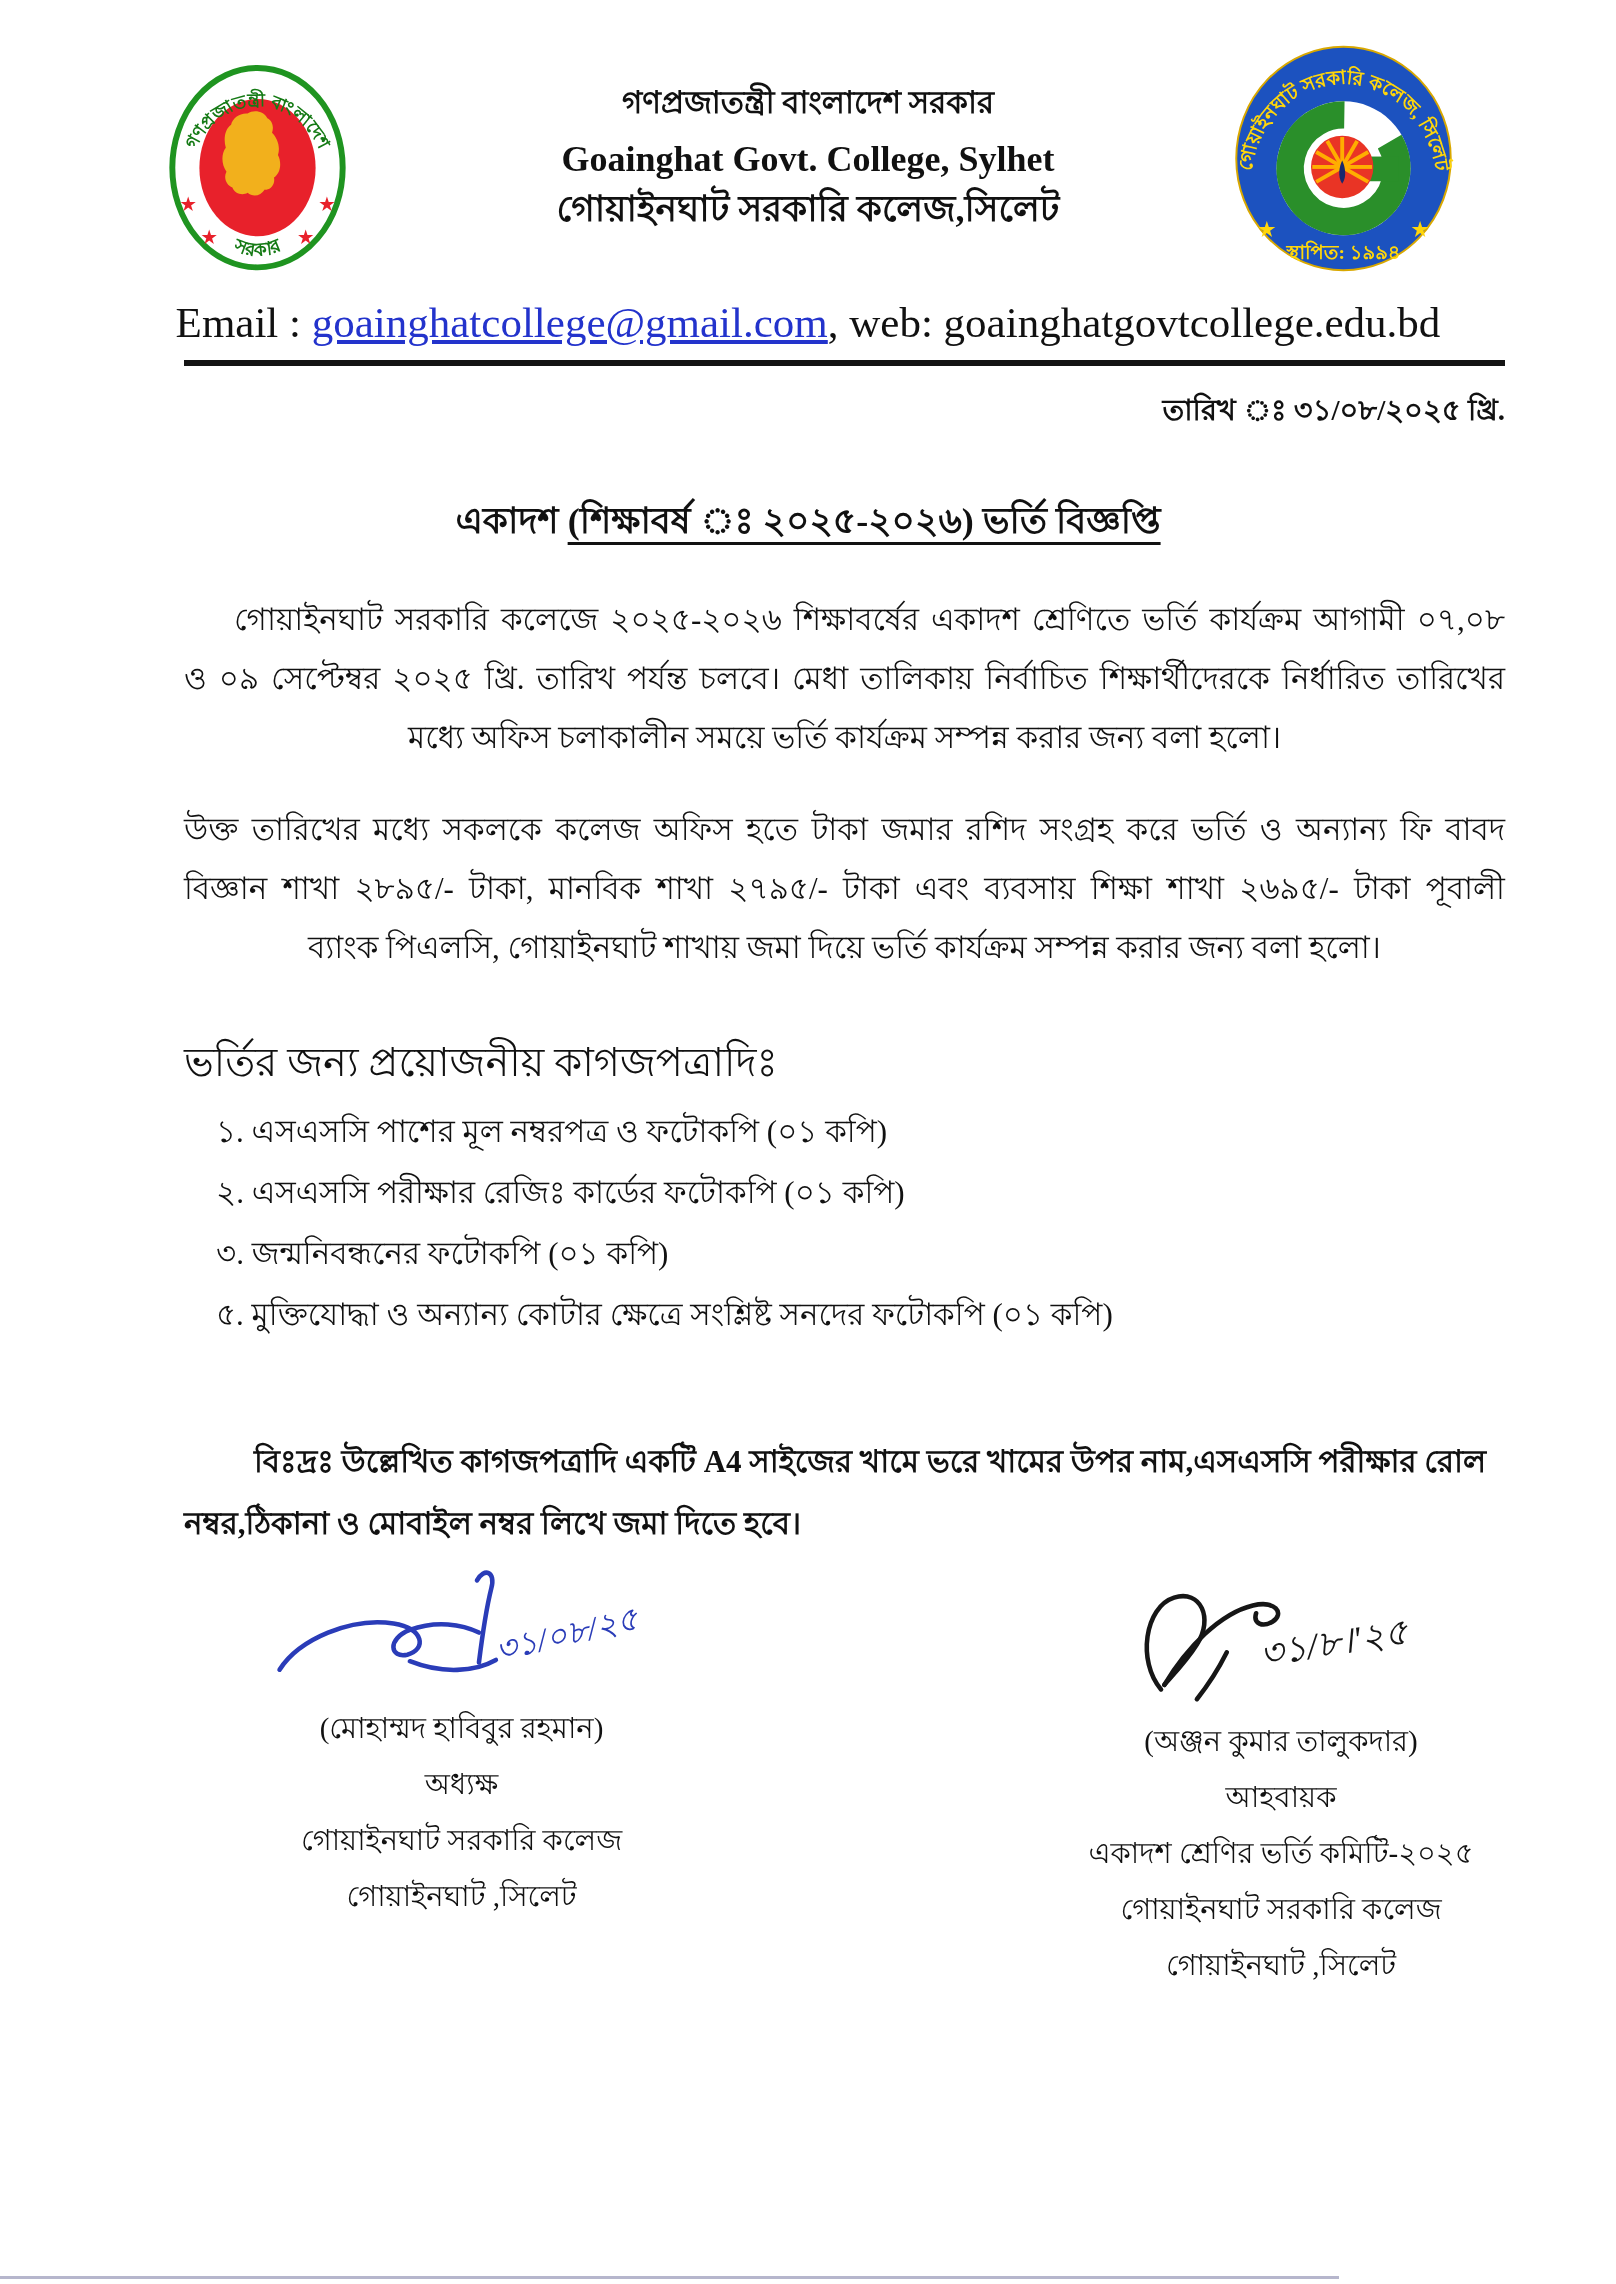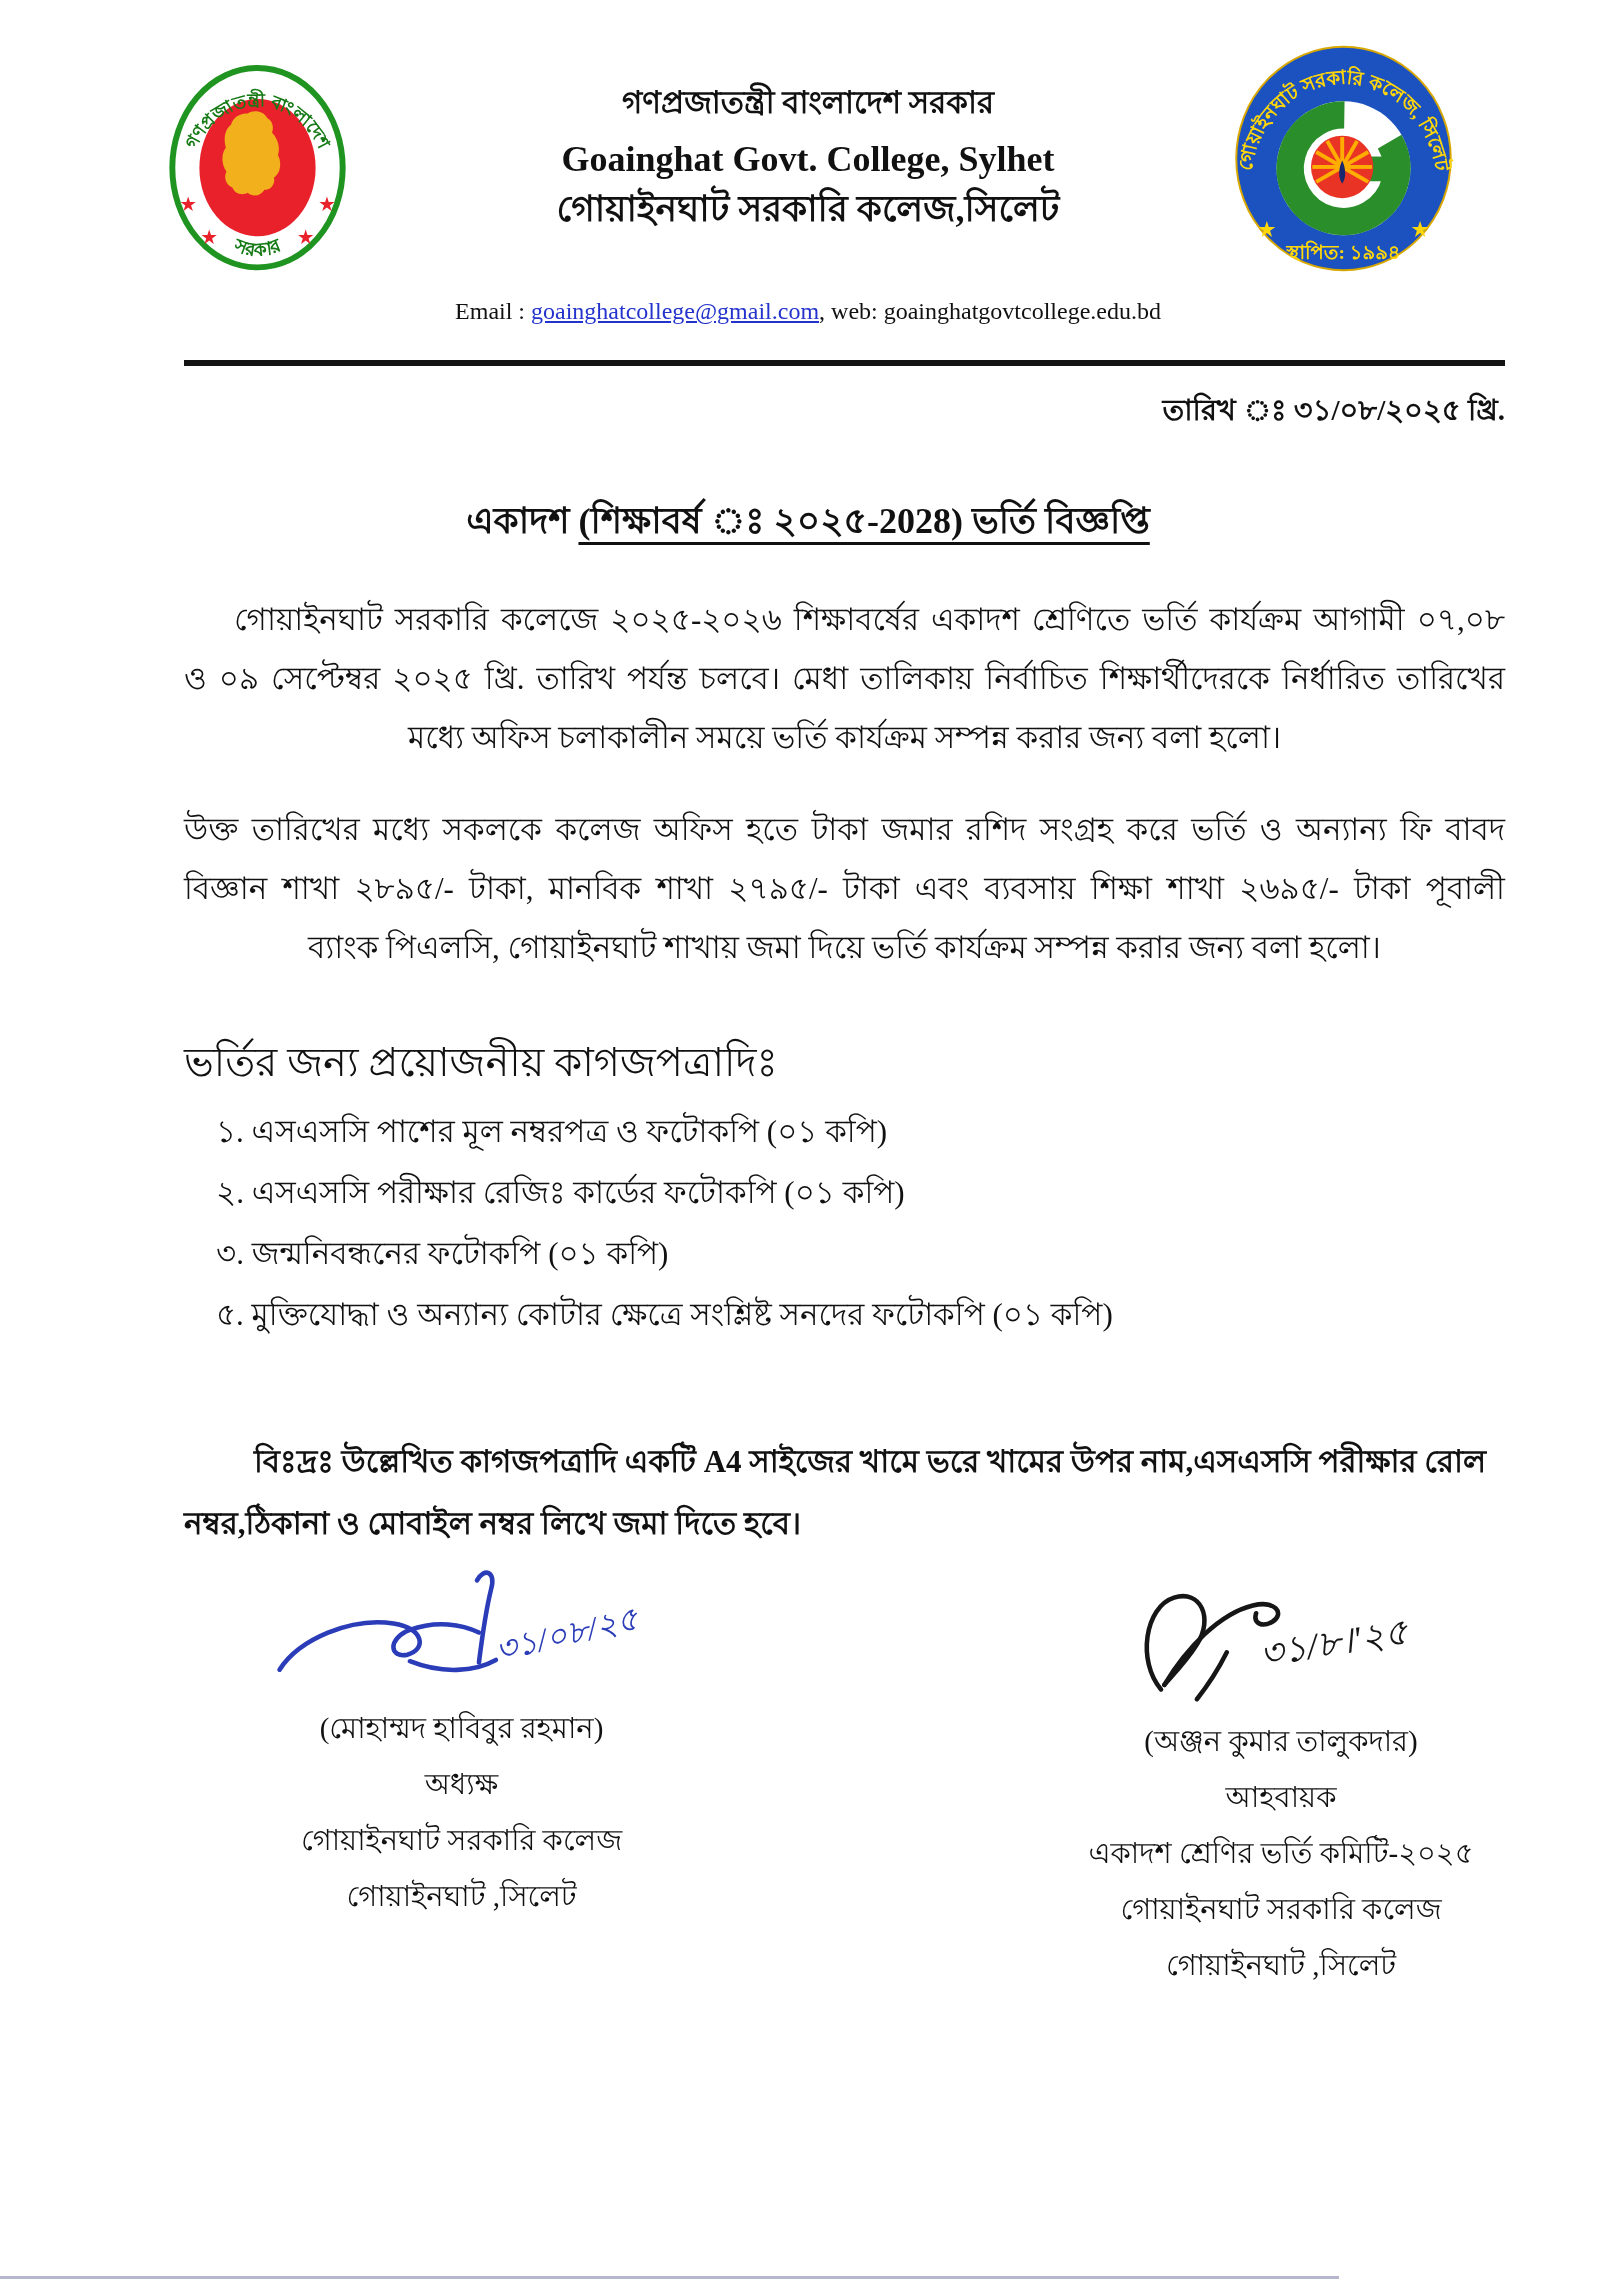--- a/index.html
+++ b/index.html
@@ -14,21 +14,21 @@
     overflow:hidden;
   }
   
   .seal-left{position:absolute;left:168px;top:64px;width:179px;height:208px;}
   .logo-right{position:absolute;left:1233px;top:44px;width:221px;height:229px;}
   .header-center{position:absolute;left:352px;top:83px;width:912px;text-align:center;}
   .h-govt{font-size:31px;font-weight:600;line-height:39px;margin-bottom:15.6px;}
   .h-office{font-size:33px;font-weight:700;line-height:42px;margin-bottom:11.7px;}
   .h-college-en{font-size:36px;font-weight:700;line-height:42px;margin-bottom:8px;font-family:"Liberation Serif","DejaVu Serif",serif;}
   .h-college-bn{font-size:36px;font-weight:700;line-height:42px;}
-  .email-line{position:absolute;left:0;top:298px;width:100%;text-align:center;font-size:24px;}
+  .email-line{position:absolute;left:0;top:298px;width:100%;text-align:center;font-size:43px;}
   .email-link{color:#2333cc;text-decoration:underline;}
   .rule{position:absolute;left:184px;top:360px;width:1321px;height:5.9px;background:#141414;}
   .date-line{position:absolute;right:111px;top:387px;font-size:29px;font-weight:600;}
   
   .doc-title{position:absolute;left:0;top:493px;width:100%;text-align:center;font-size:36px;font-weight:700;}
   .doc-title .u{text-decoration:underline;text-underline-offset:9px;}
   
   .para{position:absolute;left:184px;width:1321px;font-size:31px;}
   .jline{line-height:59px;text-align:justify;text-align-last:justify;}
   .jlast{line-height:59px;text-align:center;}
@@ -110,21 +110,21 @@
 
   <div class="email-line">
     <span>Email : </span><a href="#" class="email-link">goainghatcollege@gmail.com</a><span>, web: goainghatgovtcollege.edu.bd</span>
   </div>
 
   <div class="rule"></div>
 
   <div class="date-line">তারিখ ঃ ৩১/০৮/২০২৫ খ্রি.</div>
 
   <div class="doc-title">
-    <span>একাদশ </span><span class="u">(শিক্ষাবর্ষ ঃ ২০২৫-2028) ভর্তি বিজ্ঞপ্তি</span>
+    <span>একাদশ </span><span class="u">(শিক্ষাবর্ষ ঃ ২০২৫-২০২৬) ভর্তি বিজ্ঞপ্তি</span>
   </div>
 
   <div class="para p1">
     <div class="jline first">গোয়াইনঘাট সরকারি কলেজে ২০২৫-২০২৬ শিক্ষাবর্ষের একাদশ শ্রেণিতে ভর্তি কার্যক্রম আগামী ০৭,০৮</div>
     <div class="jline">ও ০৯ সেপ্টেম্বর ২০২৫ খ্রি. তারিখ পর্যন্ত চলবে। মেধা তালিকায় নির্বাচিত শিক্ষার্থীদেরকে নির্ধারিত তারিখের</div>
     <div class="jlast">মধ্যে অফিস চলাকালীন সময়ে ভর্তি কার্যক্রম সম্পন্ন করার জন্য বলা হলো।</div>
   </div>
 
   <div class="para p2">
     <div class="jline">উক্ত তারিখের মধ্যে সকলকে কলেজ অফিস হতে টাকা জমার রশিদ সংগ্রহ করে ভর্তি ও অন্যান্য ফি বাবদ</div>

